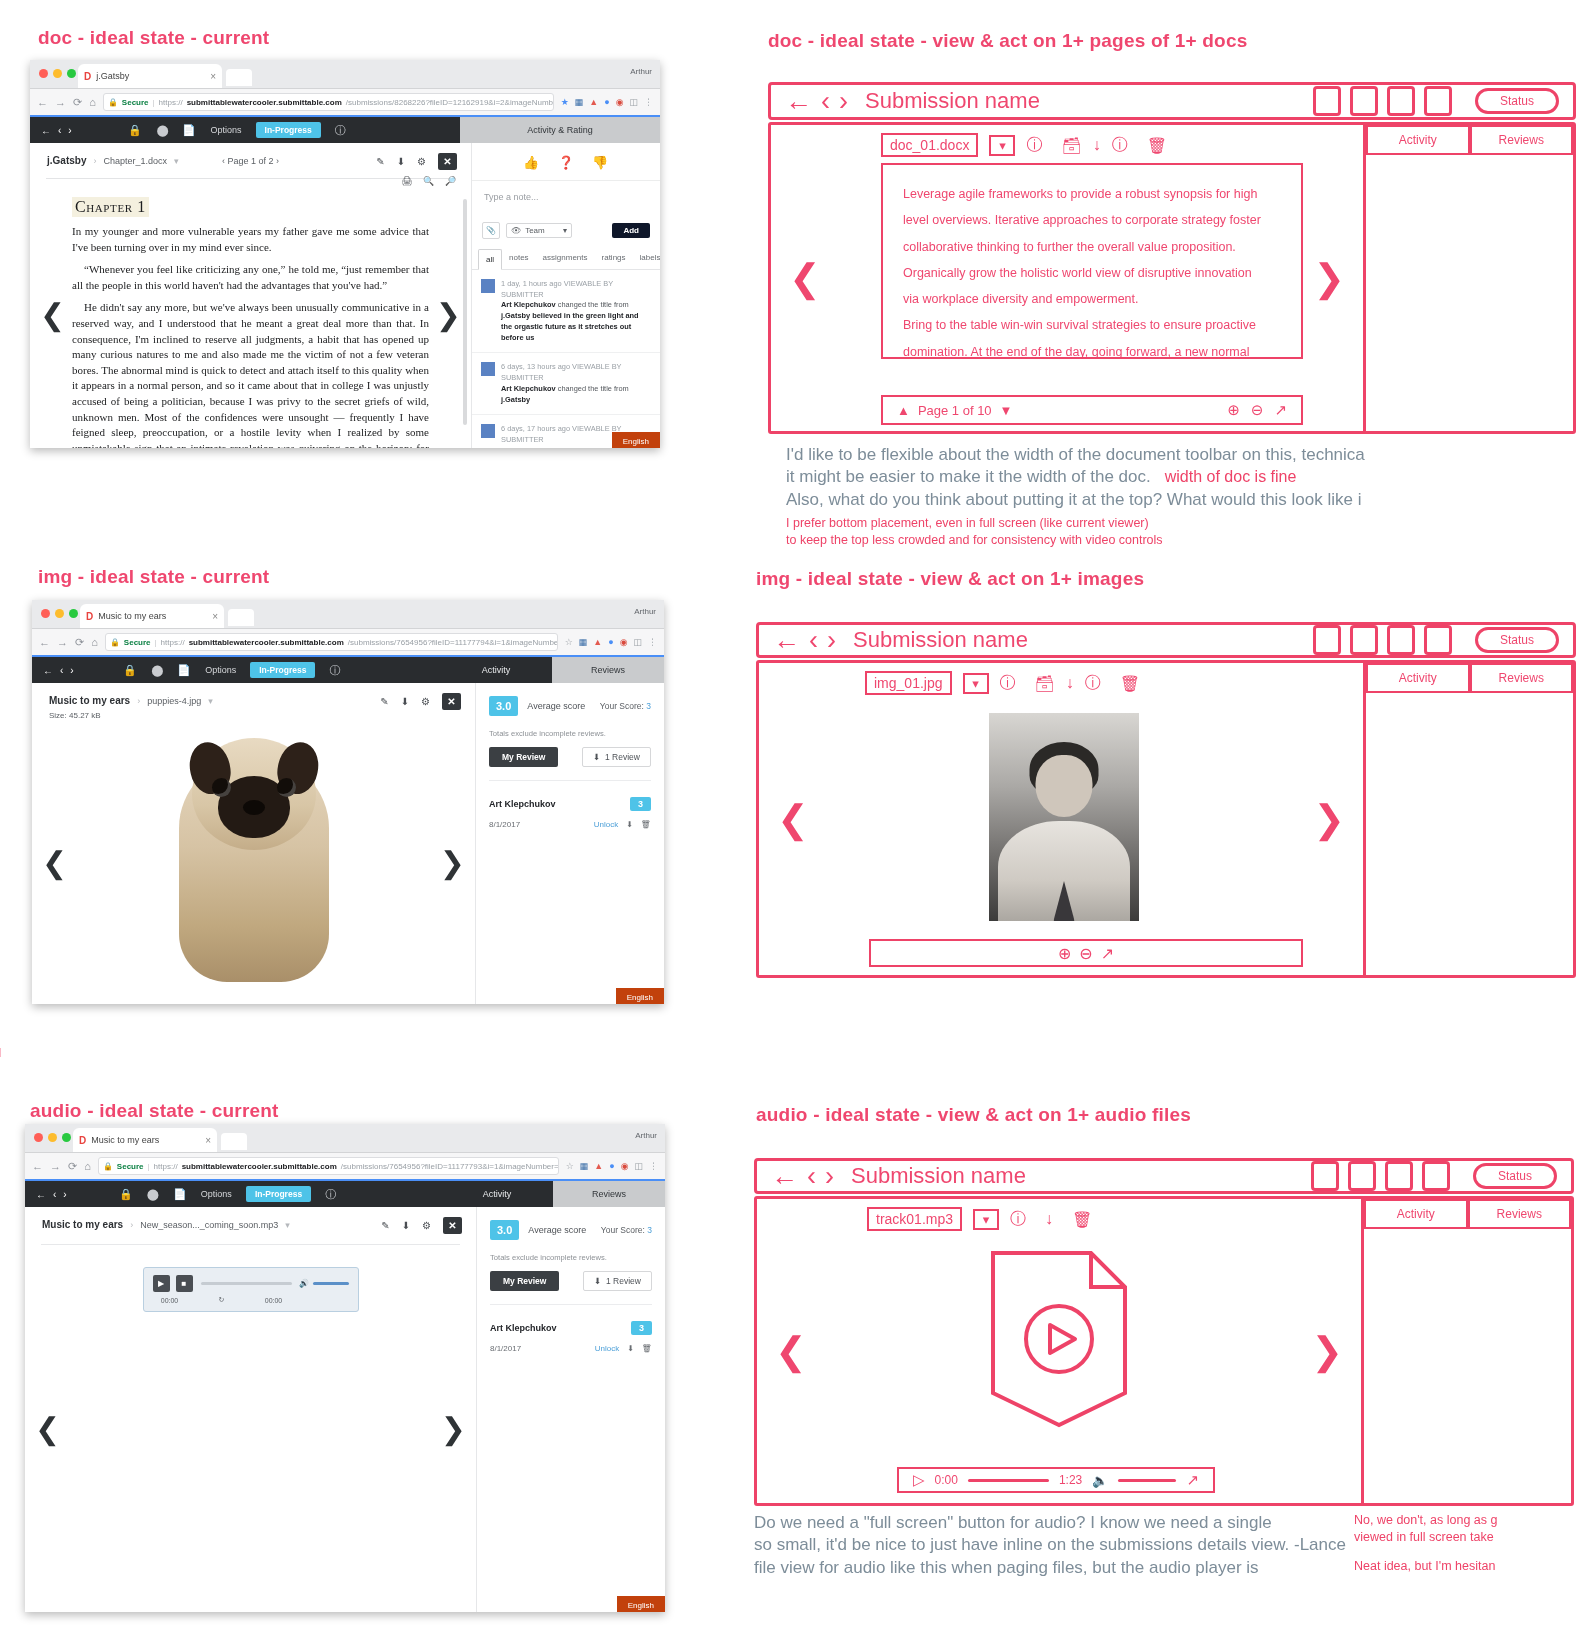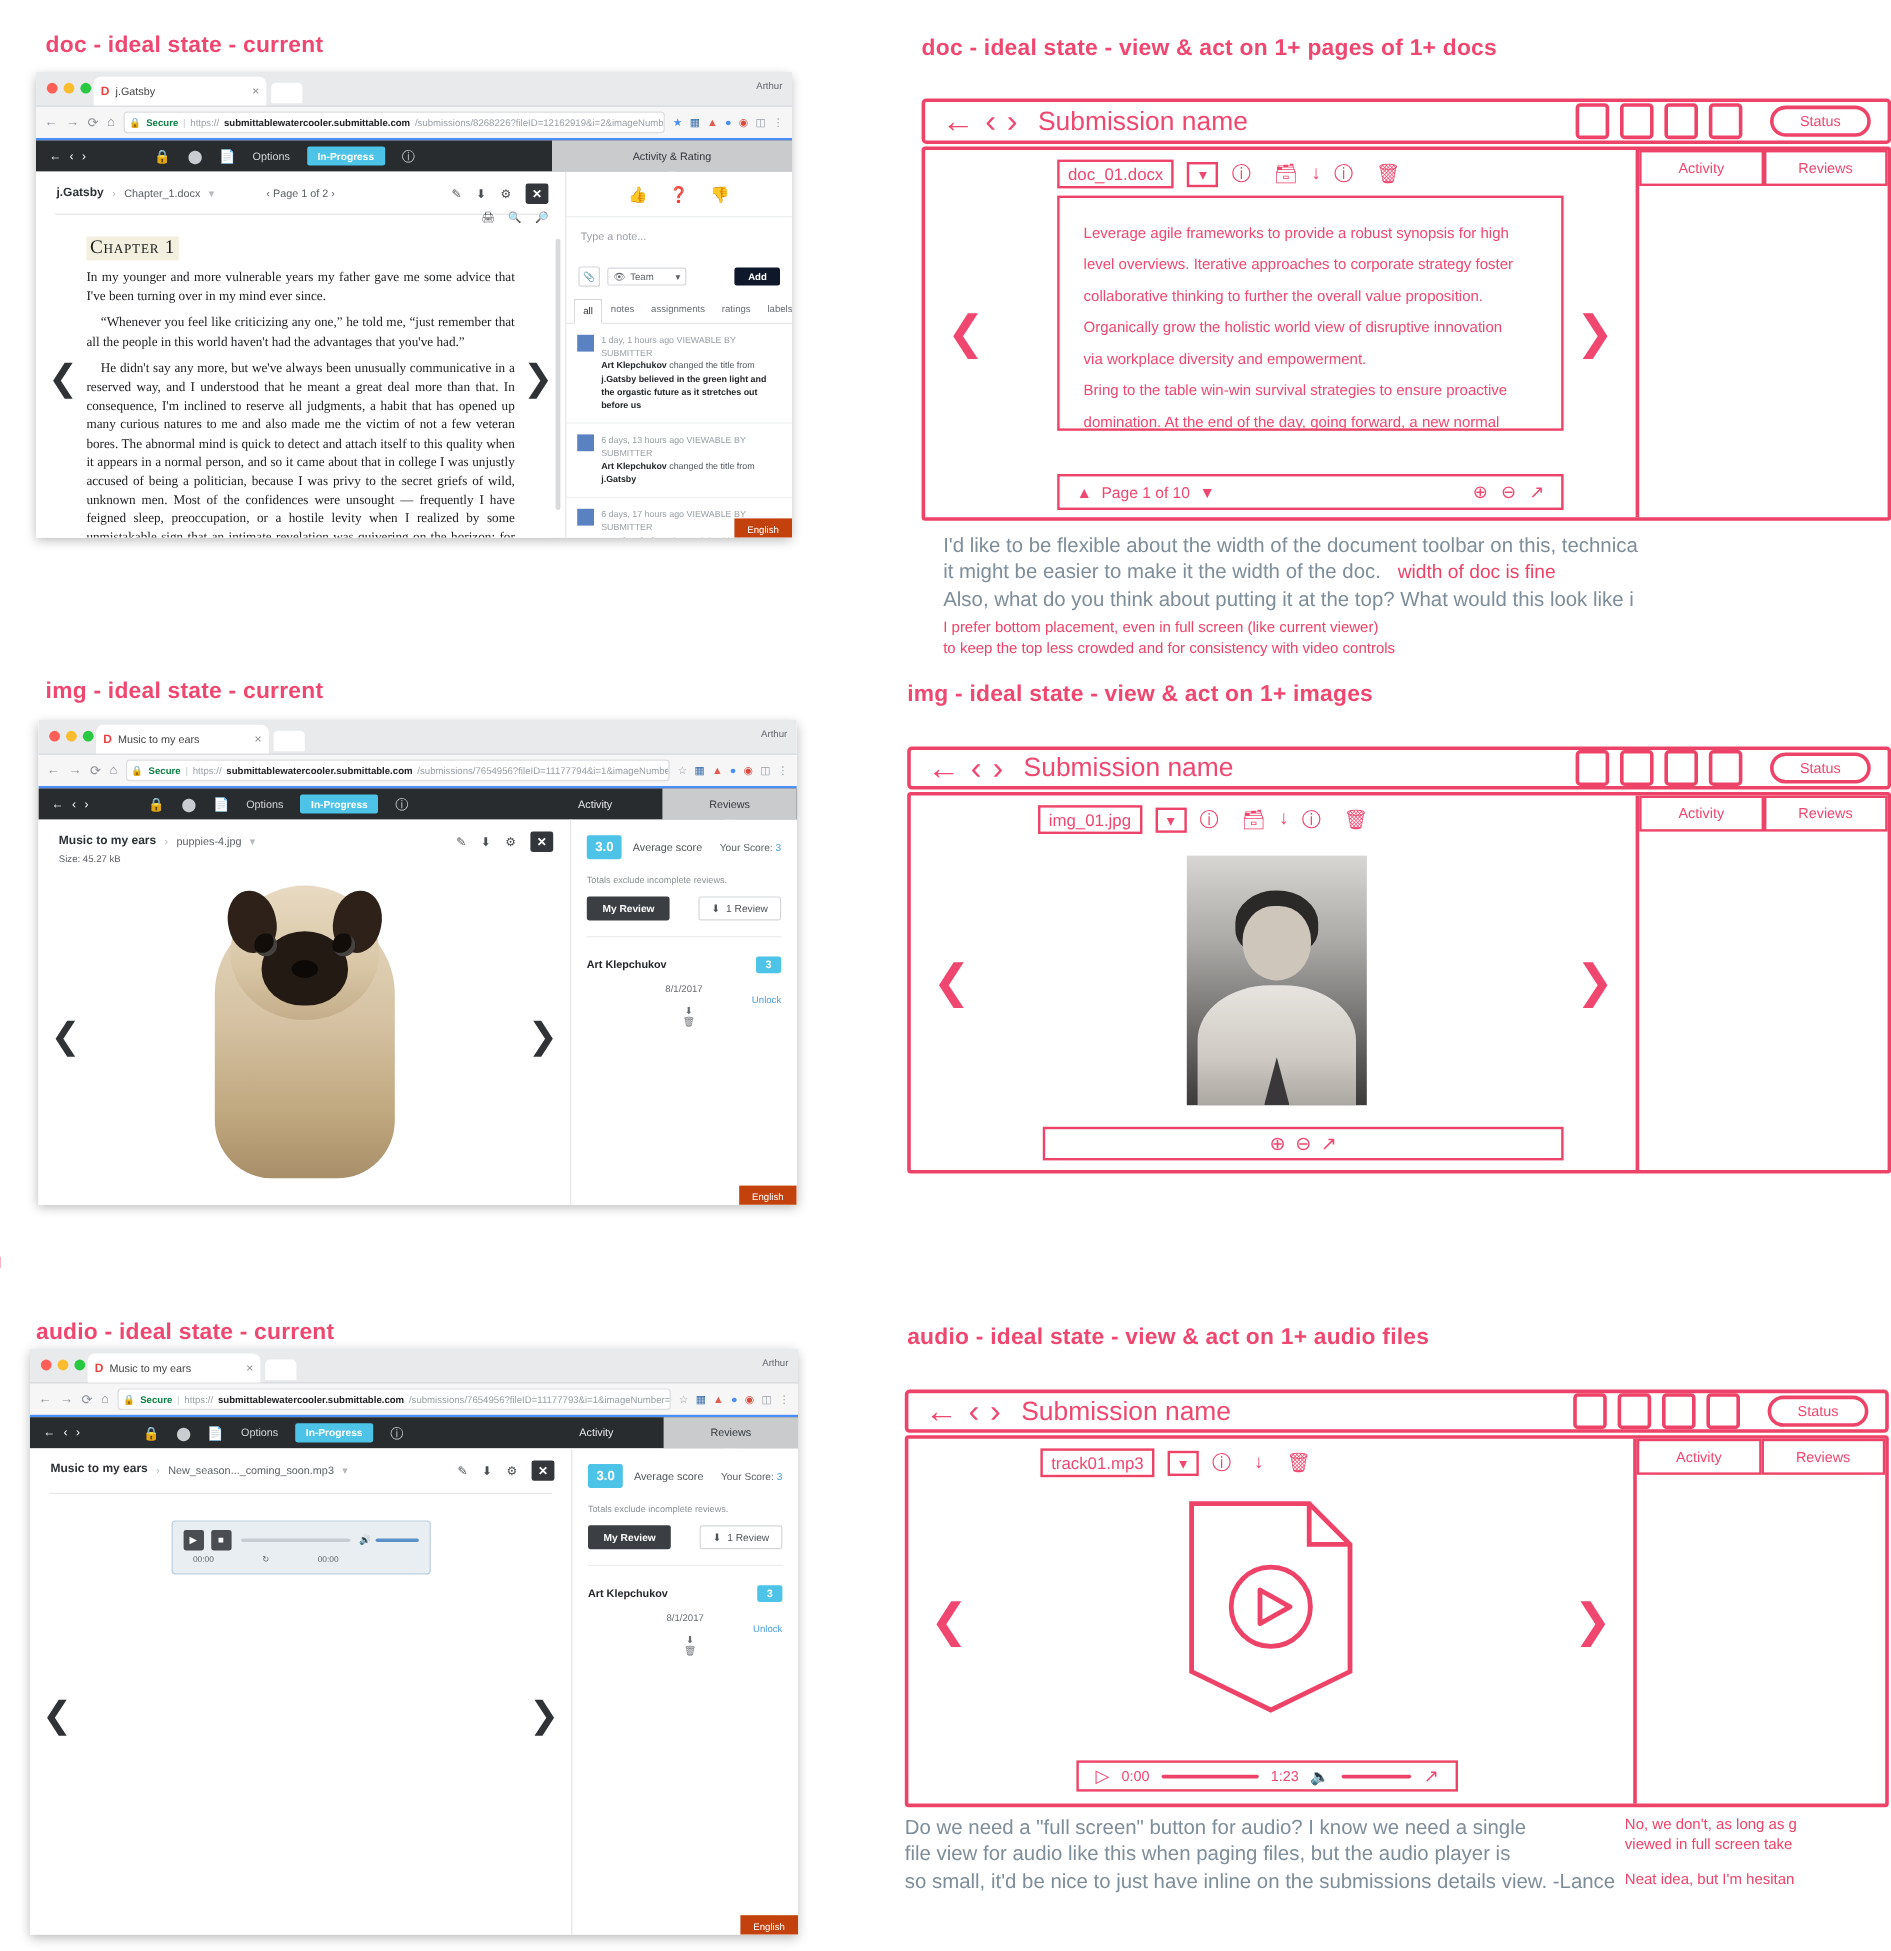--- a/index.html
+++ b/index.html
@@ -117,21 +117,21 @@
   .rv-lab{font-size:9px;color:#4f5358;}
   .rv-your{margin-left:auto;font-size:8.5px;color:#5c6065;}
   .rv-your b{color:#4ea0d8;font-weight:400;}
   .rv-note{font-size:7.6px;color:#8d9196;margin:13px 0 9px;}
   .rv-btns{display:flex;align-items:center;justify-content:space-between;padding-bottom:13px;border-bottom:1px solid #ebecee;}
   .btn-dark{background:#3b3f43;color:#fff;font-size:8.5px;font-weight:700;border-radius:2px;padding:5px 13px;}
   .btn-out{border:1px solid #d6d7d9;border-radius:2px;font-size:8.5px;color:#4f5358;padding:4px 10px;display:flex;gap:5px;align-items:center;}
   .rvr{padding:16px 13px 0;}
   .rvr-name{font-size:9px;font-weight:700;color:#24262a;display:flex;align-items:center;}
   .rvr-badge{margin-left:auto;background:#4ec3e8;color:#fff;font-size:9px;font-weight:700;padding:2px 8px;border-radius:2px;}
-  .rvr-date{display:flex;align-items:center;font-size:8px;color:#6a6e73;margin-top:9px;flex-direction:column;}
+  .rvr-date{display:flex;align-items:center;font-size:8px;color:#6a6e73;margin-top:9px;}
   .rvr-unlock{margin-left:auto;color:#4ea0d8;font-size:8px;}
   .rvr-ic{margin-left:8px;color:#6a6e73;font-size:8px;}
 
   
   .pug-wrap{margin:12px 18px 0;height:250px;position:relative;overflow:hidden;border-radius:1px;
     background:
       radial-gradient(ellipse 120px 150px at 50% 62%, #c9a884 0%, #a6leading 1%, rgba(0,0,0,0) 70%),
       linear-gradient(180deg,#3b2a1d 0%,#5a412c 22%,#7d5b3c 46%,#9a7550 66%,#6b4d34 88%,#4a3423 100%);
   }
   .pug-body{position:absolute;left:50%;top:26px;transform:translateX(-50%);width:150px;height:224px;
@@ -796,21 +796,21 @@
       <div class="wf-side-tabs">
         <div class="wf-side-tab">Activity</div>
         <div class="wf-side-tab">Reviews</div>
       </div>
     </div>
   </div>
 </div>
 
 <div class="abs" style="left:754px;top:1512px;width:600px;">
   <div class="wf-note" style="white-space:nowrap">Do we need a "full screen" button for audio? I know we need a single</div>
+  <div class="wf-note" style="white-space:nowrap">so small, it'd be nice to just have inline on the submissions details view. -Lance</div>
   <div class="wf-note" style="white-space:nowrap">file view for audio like this when paging files, but the audio player is</div>
-  <div class="wf-note" style="white-space:nowrap">so small, it'd be nice to just have inline on the submissions details view. -Lance</div>
 </div>
 
 <div class="abs" style="left:1354px;top:1512px;width:230px;overflow:hidden;">
   <div class="wf-note-sm" style="white-space:nowrap">No, we don't, as long as g</div>
   <div class="wf-note-sm" style="white-space:nowrap">viewed in full screen take</div>
   <div class="wf-note-sm" style="margin-top:12px">Neat idea, but I'm hesitan</div>
 </div>
 
 </body></html>

